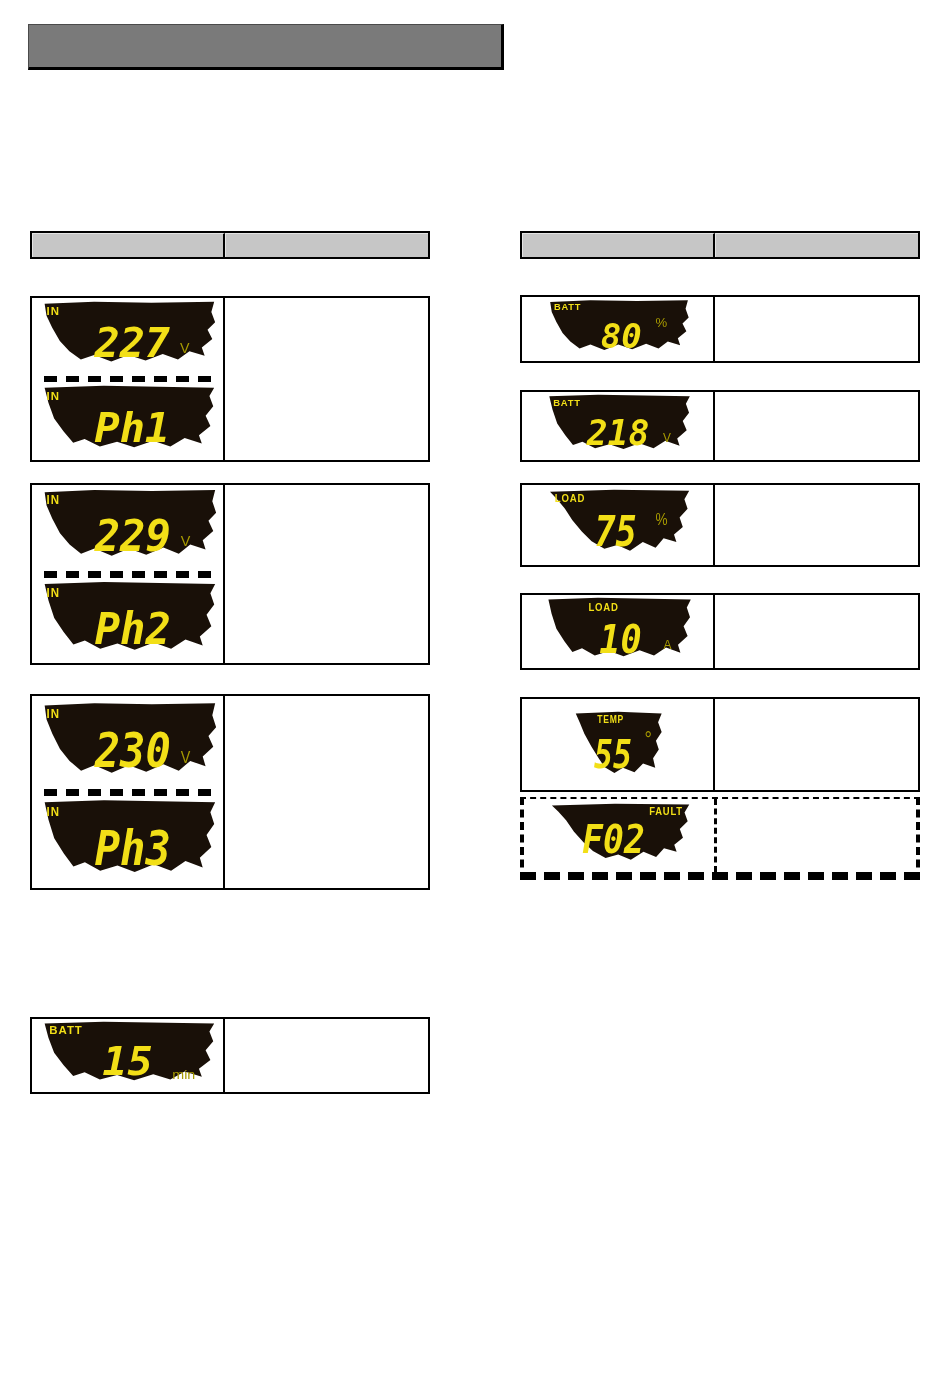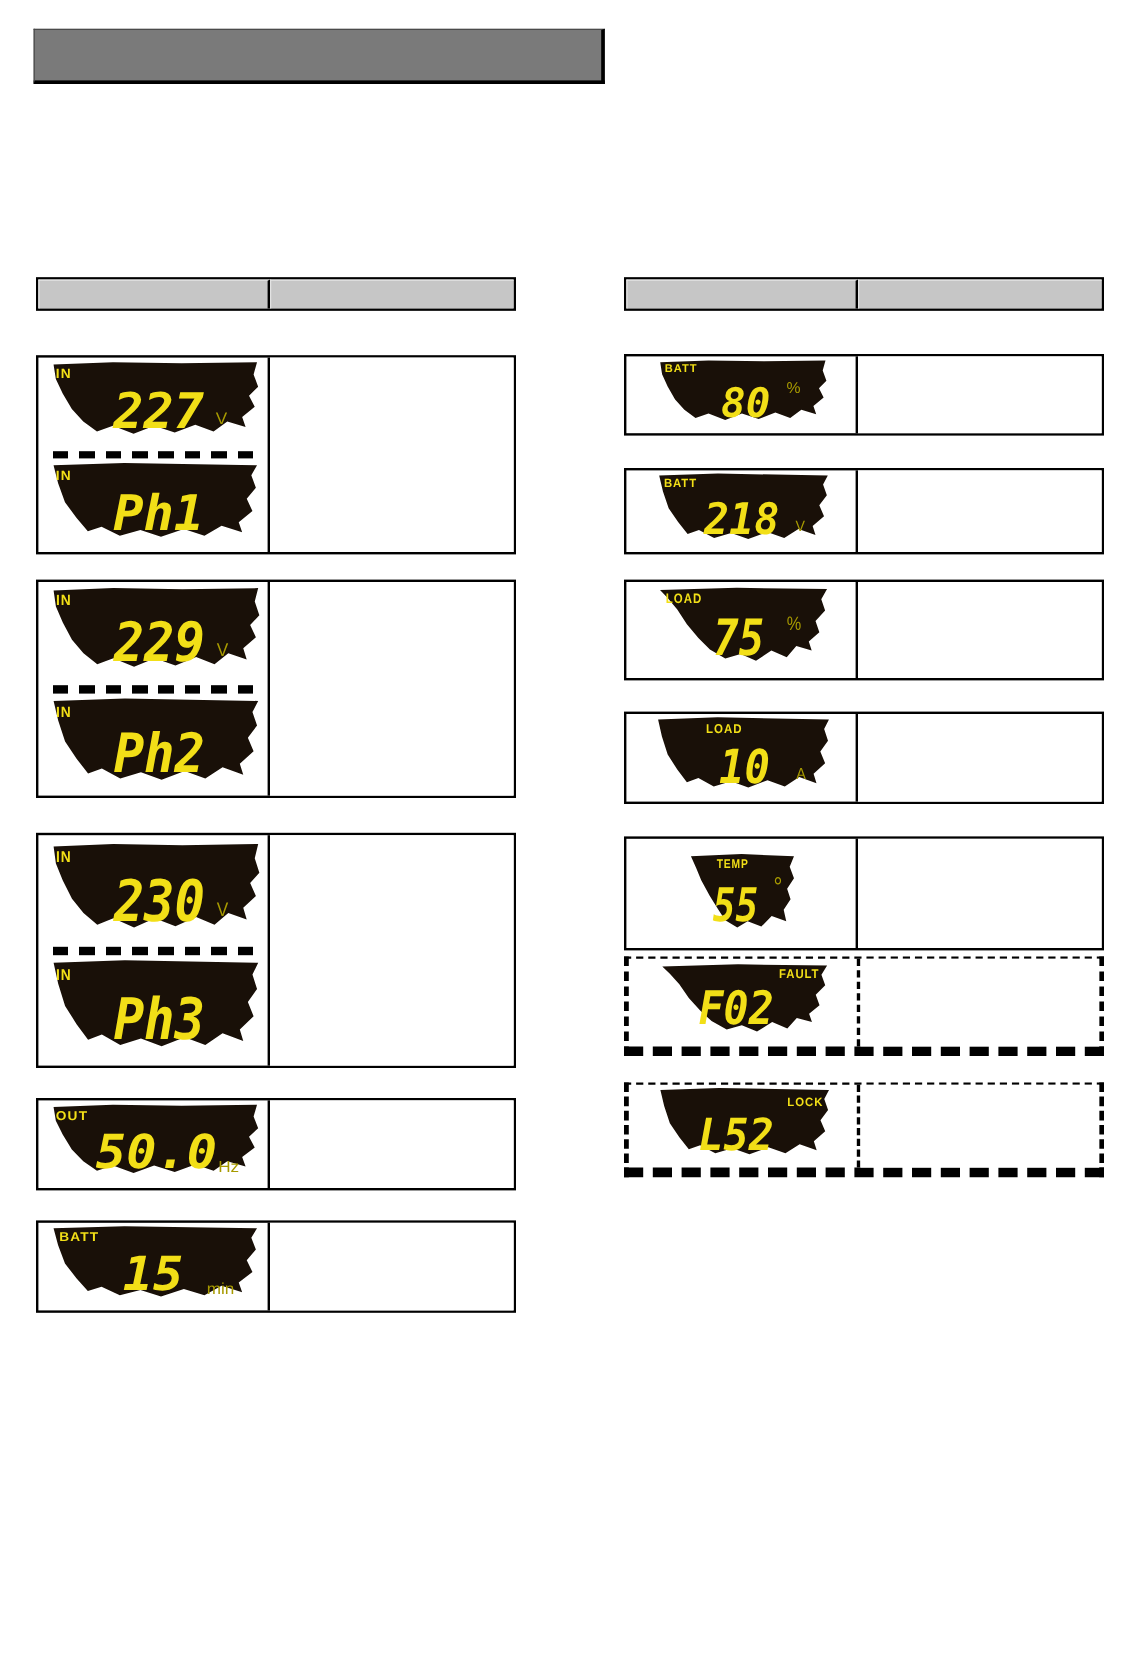--- a/index.html
+++ b/index.html
@@ -110,31 +110,20 @@
       <div class="sep"></div>
       <svg class="lcd" viewBox="0 0 190 80" preserveAspectRatio="none" style="width:182px;height:87px">
         <path class="blob" d="M8,4 L70,2 L186,4 L181,13 L185,24 L177,34 L182,45 L170,55 L173,64 L155,58 L140,67 L122,61 L102,68 L84,62 L66,67 L50,59 L38,63 L28,51 L18,37 L12,20 Z"></path>
         <text class="lbl" x="10" y="17">IN</text>
         <text class="val" x="100" y="62" text-anchor="middle">Ph3</text>
       </svg>
     </div>
     <div class="cell desc"></div>
   </div>
 
-  <div class="row" style="left:30px;top:915px;width:400px;height:77px">
-    <div class="cell disp">
-      <svg class="lcd" viewBox="0 0 190 80" preserveAspectRatio="none" style="width:181px;height:71px">
-        <path class="blob" d="M8,5 L60,3 L120,4 L186,3 L183,14 L187,25 L179,33 L184,43 L173,52 L176,61 L160,56 L148,65 L132,59 L114,66 L96,60 L78,67 L60,60 L46,65 L34,56 L24,45 L16,31 L10,18 Z"></path>
-        <text class="lbl" x="10" y="17">OUT</text>
-        <text class="val" x="98" y="62" text-anchor="middle">50.0</text>
-        <text class="unit" x="152" y="66">Hz</text>
-      </svg>
-    </div>
-    <div class="cell desc"></div>
-  </div>
 
   <div class="row" style="left:30px;top:1017px;width:400px;height:77px">
     <div class="cell disp">
       <svg class="lcd" viewBox="0 0 190 80" preserveAspectRatio="none" style="width:181px;height:71px">
         <path class="blob" d="M8,4 L70,2 L186,4 L181,13 L185,24 L177,34 L182,45 L170,55 L173,64 L155,58 L140,67 L122,61 L102,68 L84,62 L66,67 L50,59 L38,63 L28,51 L18,37 L12,20 Z"></path>
         <text class="lbl" x="13" y="16">BATT</text>
         <text class="val" x="95" y="62" text-anchor="middle">15</text>
         <text class="unit" x="142" y="66">min</text>
       </svg>
     </div>
@@ -205,24 +194,14 @@
     <div class="cell disp">
       <svg class="lcd" viewBox="0 0 190 80" preserveAspectRatio="none" style="width:150px;height:70px">
         <path class="blob" d="M10,5 L90,3 L184,4 L178,13 L182,23 L172,32 L176,42 L165,50 L168,58 L152,54 L142,64 L126,58 L110,67 L94,61 L78,65 L62,57 L50,47 L38,35 L28,22 L18,12 Z"></path>
         <text class="lbl" x="176" y="16" text-anchor="end">FAULT</text>
         <text class="val" x="88" y="60" text-anchor="middle">F02</text>
       </svg>
     </div>
     <div class="cell desc"></div>
   </div>
 
-  <div class="row dashed" style="left:520px;top:902px;width:400px;height:79px">
-    <div class="cell disp">
-      <svg class="lcd" viewBox="0 0 190 80" preserveAspectRatio="none" style="width:150px;height:70px">
-        <path class="blob" d="M8,4 L70,2 L186,4 L181,13 L185,24 L177,34 L182,45 L170,55 L173,64 L155,58 L140,67 L122,61 L102,68 L84,62 L66,67 L50,59 L38,63 L28,51 L18,37 L12,20 Z"></path>
-        <text class="lbl" x="180" y="20" text-anchor="end">LOCK</text>
-        <text class="val" x="88" y="64" text-anchor="middle">L52</text>
-      </svg>
-    </div>
-    <div class="cell desc"></div>
-  </div>
 
 </div>
 
 </body></html>

